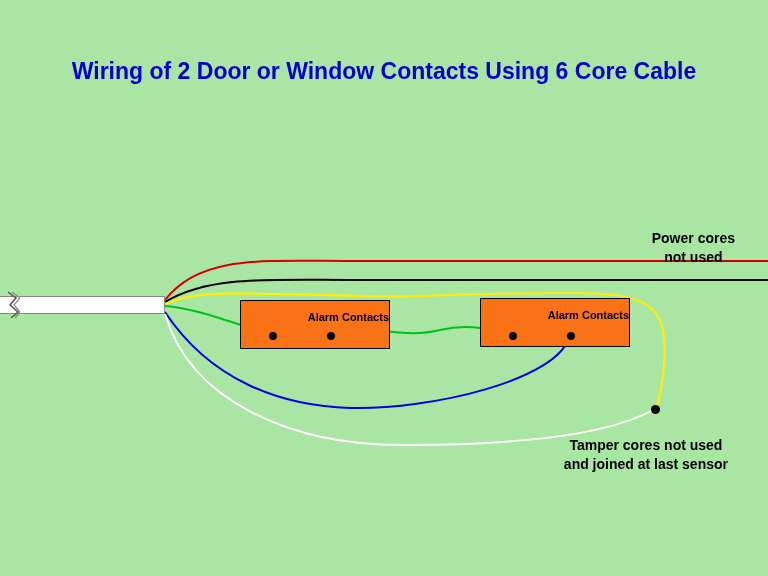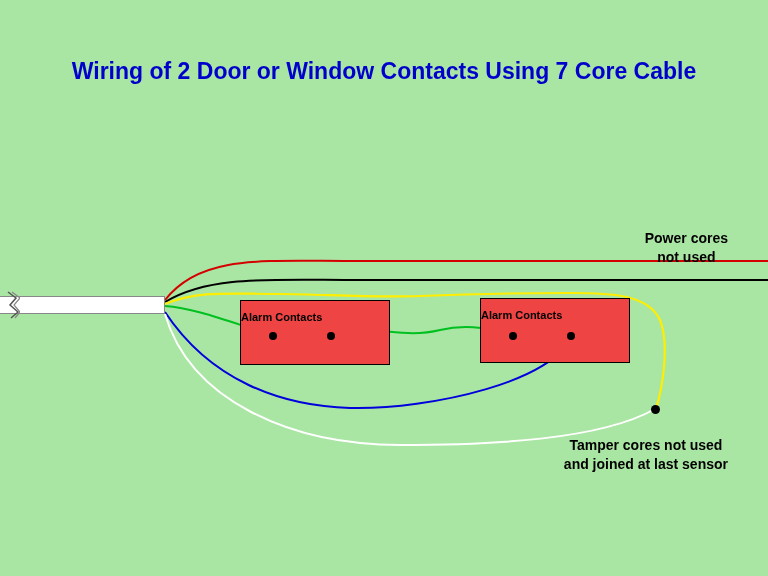--- a/index.html
+++ b/index.html
@@ -33,25 +33,25 @@
     }
     .cable-break {
       position: absolute;
       left: 6px;
       top: 290px;
       width: 14px;
       height: 30px;
     }
     .contact-box {
       position: absolute;
-      background: #ef4444;
+      background: #f97316;
       border: 1.5px solid #000;
       width: 150px;
-      height: 65px;
-      text-align: left;
+      height: 49px;
+      text-align: right;
     }
     .contact-box-1 { left: 240px; top: 300px; }
     .contact-box-2 { left: 480px; top: 298px; }
     .contact-label {
       position: absolute;
       top: 10px;
       left: 0;
       right: 0;
       font-size: 11px;
       font-weight: bold;
@@ -65,21 +65,21 @@
       border-radius: 50%;
     }
     .note {
       position: absolute;
       font-size: 14px;
       font-weight: bold;
       color: #000;
       text-align: center;
       line-height: 1.35;
     }
-    .note-power { right: 40px; top: 229px; }
+    .note-power { right: 33px; top: 229px; }
     .note-tamper { right: 40px; top: 436px; }
     .svg-wires {
       position: absolute;
       left: 0;
       top: 0;
       width: 768px;
       height: 576px;
       pointer-events: none;
     }
     .tamper-dot {
@@ -88,21 +88,21 @@
       top: 405px;
       width: 9px;
       height: 9px;
       background: #000;
       border-radius: 50%;
     }
   </style>
 </head>
 <body>
 
-<div class="title">Wiring of 2 Door or Window Contacts Using 7 Core Cable</div>
+<div class="title">Wiring of 2 Door or Window Contacts Using 6 Core Cable</div>
 
 <svg class="svg-wires" viewBox="0 0 768 576">
 
   <path d="M 165 300 C 200 255, 260 261, 350 261 L 768 261" stroke="#d40000" stroke-width="2" fill="none"></path>
 
   <path d="M 165 302 C 210 275, 270 280, 360 280 L 768 280" stroke="#000000" stroke-width="2" fill="none"></path>
 
   <path d="M 165 304 C 200 290, 230 294, 280 294 C 320 294, 370 298, 420 296 C 470 294, 520 293, 570 293 C 610 293, 648 294, 660 320 C 670 345, 662 390, 656 409" stroke="#ffee00" stroke-width="2.2" fill="none"></path>
 
   <path d="M 165 306 C 195 308, 230 322, 272 335" stroke="#00c020" stroke-width="2" fill="none"></path>

